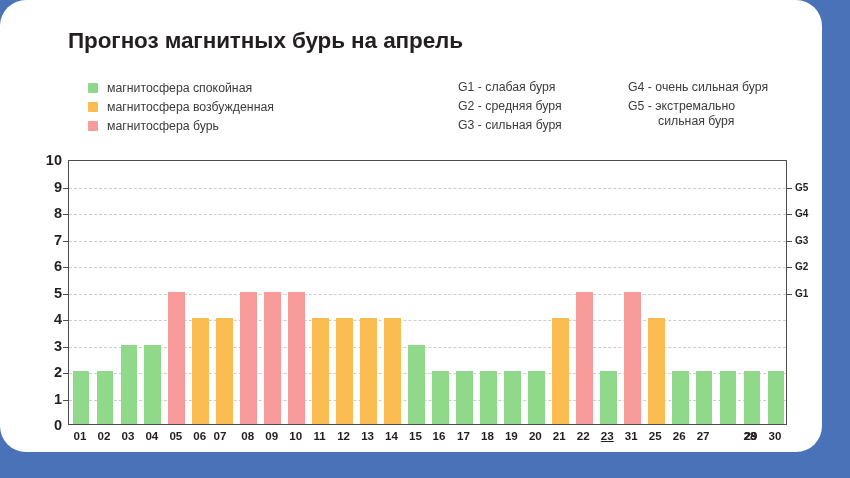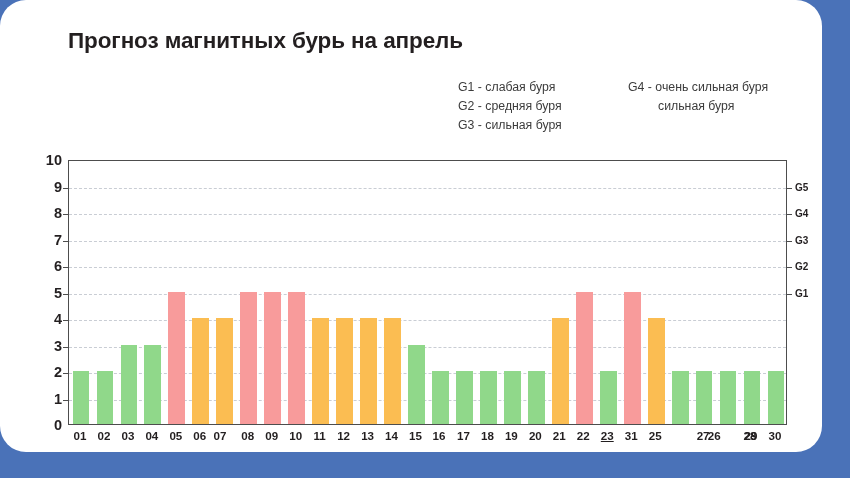--- a/index.html
+++ b/index.html
@@ -147,28 +147,43 @@
     transform: translateX(-50%);
   }
 </style>
 </head>
 <body>
 
 <div id="card">
 
   <div id="title">Прогноз магнитных бурь на апрель</div>
 
+  <div id="legend">
+      <div class="legend-row">
+        <span class="legend-swatch" style="background: rgb(144, 216, 138);"></span>
+        <span class="legend-label">магнитосфера спокойная</span>
+      </div>
+      <div class="legend-row">
+        <span class="legend-swatch" style="background: rgb(251, 189, 82);"></span>
+        <span class="legend-label">магнитосфера возбужденная</span>
+      </div>
+      <div class="legend-row">
+        <span class="legend-swatch" style="background: rgb(248, 155, 155);"></span>
+        <span class="legend-label">магнитосфера бурь</span>
+      </div>
+    </div>
 
   <div id="gscale-col-1">
       <div class="g-row">G1 - слабая буря</div>
       <div class="g-row">G2 - средняя буря</div>
       <div class="g-row">G3 - сильная буря</div>
     </div>
   <div id="gscale-col-2">
       <div class="g-row">G4 - очень сильная буря</div>
+      <div class="g-row" style="height: 15px;">G5 - экстремально</div>
       <div class="g-row wrap" style="padding-left: 30px;">сильная буря</div>
     </div>
 
   <div id="ylabels">
       <div class="ylabel" style="top: 0px;">10</div>
       <div class="ylabel" style="top: 26.5px;">9</div>
       <div class="ylabel" style="top: 53px;">8</div>
       <div class="ylabel" style="top: 79.5px;">7</div>
       <div class="ylabel" style="top: 106px;">6</div>
       <div class="ylabel" style="top: 132.5px;">5</div>
@@ -326,20 +341,20 @@
       <div class="xlabel" style="left: 371px;">16</div>
       <div class="xlabel" style="left: 395.45px;">17</div>
       <div class="xlabel" style="left: 419.417px;">18</div>
       <div class="xlabel" style="left: 443.383px;">19</div>
       <div class="xlabel" style="left: 467.35px;">20</div>
       <div class="xlabel" style="left: 491.317px;">21</div>
       <div class="xlabel" style="left: 515.283px;">22</div>
       <div class="xlabel" style="left: 539.25px; text-decoration: underline;">23</div>
       <div class="xlabel" style="left: 563.217px;">31</div>
       <div class="xlabel" style="left: 587.183px;">25</div>
-      <div class="xlabel" style="left: 611.15px; margin-left: 35px;">26</div>
+      <div class="xlabel" style="left: 611.15px;">26</div>
       <div class="xlabel" style="left: 635.117px;">27</div>
       <div class="xlabel" style="left: 682px;">28</div>
       <div class="xlabel" style="left: 683.05px;">29</div>
       <div class="xlabel" style="left: 707.017px;">30</div>
     </div>
 
 </div>
 
 </body></html>

